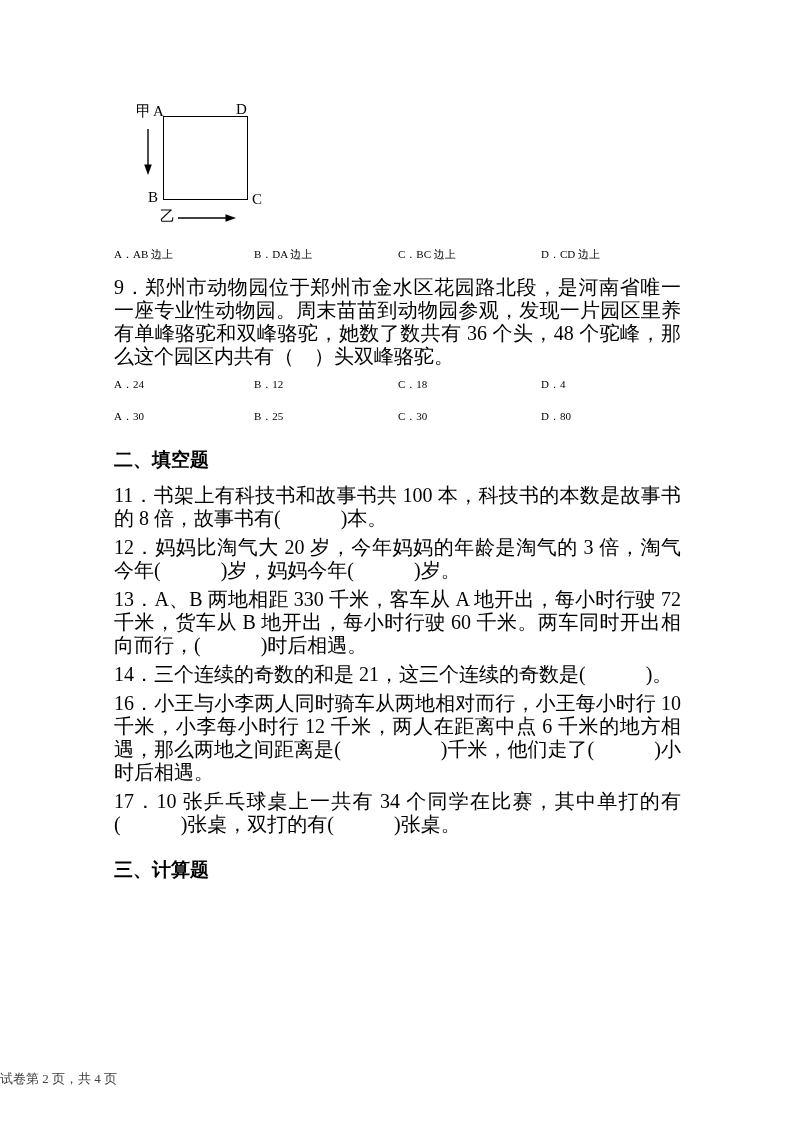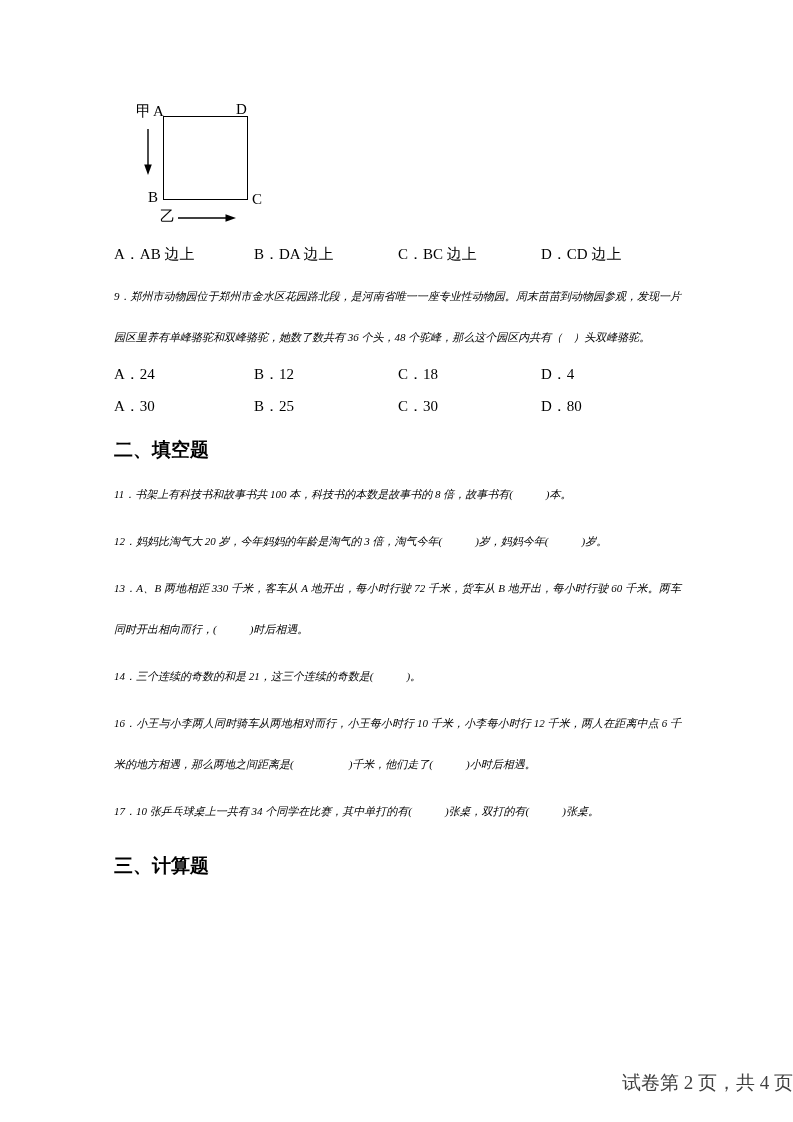--- a/index.html
+++ b/index.html
@@ -36,44 +36,43 @@
   .lbl-d   { left: 100px; top: 0px; }
   .lbl-b   { left: 12px;  top: 88px; }
   .lbl-c   { left: 116px; top: 90px; }
   .lbl-yi  { left: 24px;  top: 107px; }
   .arr-down  { position: absolute; left: 6px;  top: 27px; }
   .arr-right { position: absolute; left: 42px; top: 110px; }
 
   
   .qtext {
     margin: 0 0 6px 0;
-    font-size: 11px;
-    line-height: 41px;
+    font-size: 20px;
+    line-height: 23px;
     text-align: justify;
-    font-style: italic;
   }
   .options {
     display: grid;
     grid-template-columns: 140px 144px 143px auto;
-    font-size: 15px;
+    font-size: 11px;
     line-height: 20px;
     margin: 4px 0 12px 0;
   }
   .section-title {
     font-size: 19px;
     font-weight: bold;
     margin: 24px 0 14px 0;
     line-height: 20px;
   }
   .footer {
     position: absolute;
     left: 0; right: 0;
     top: 1070px;
-    text-align: right;
-    font-size: 19px;
+    text-align: left;
+    font-size: 13px;
     color: #3f3f3f;
   }
 </style>
 </head>
 <body>
 
 <div class="page">
   <div class="content">
 
     <div class="figure">

